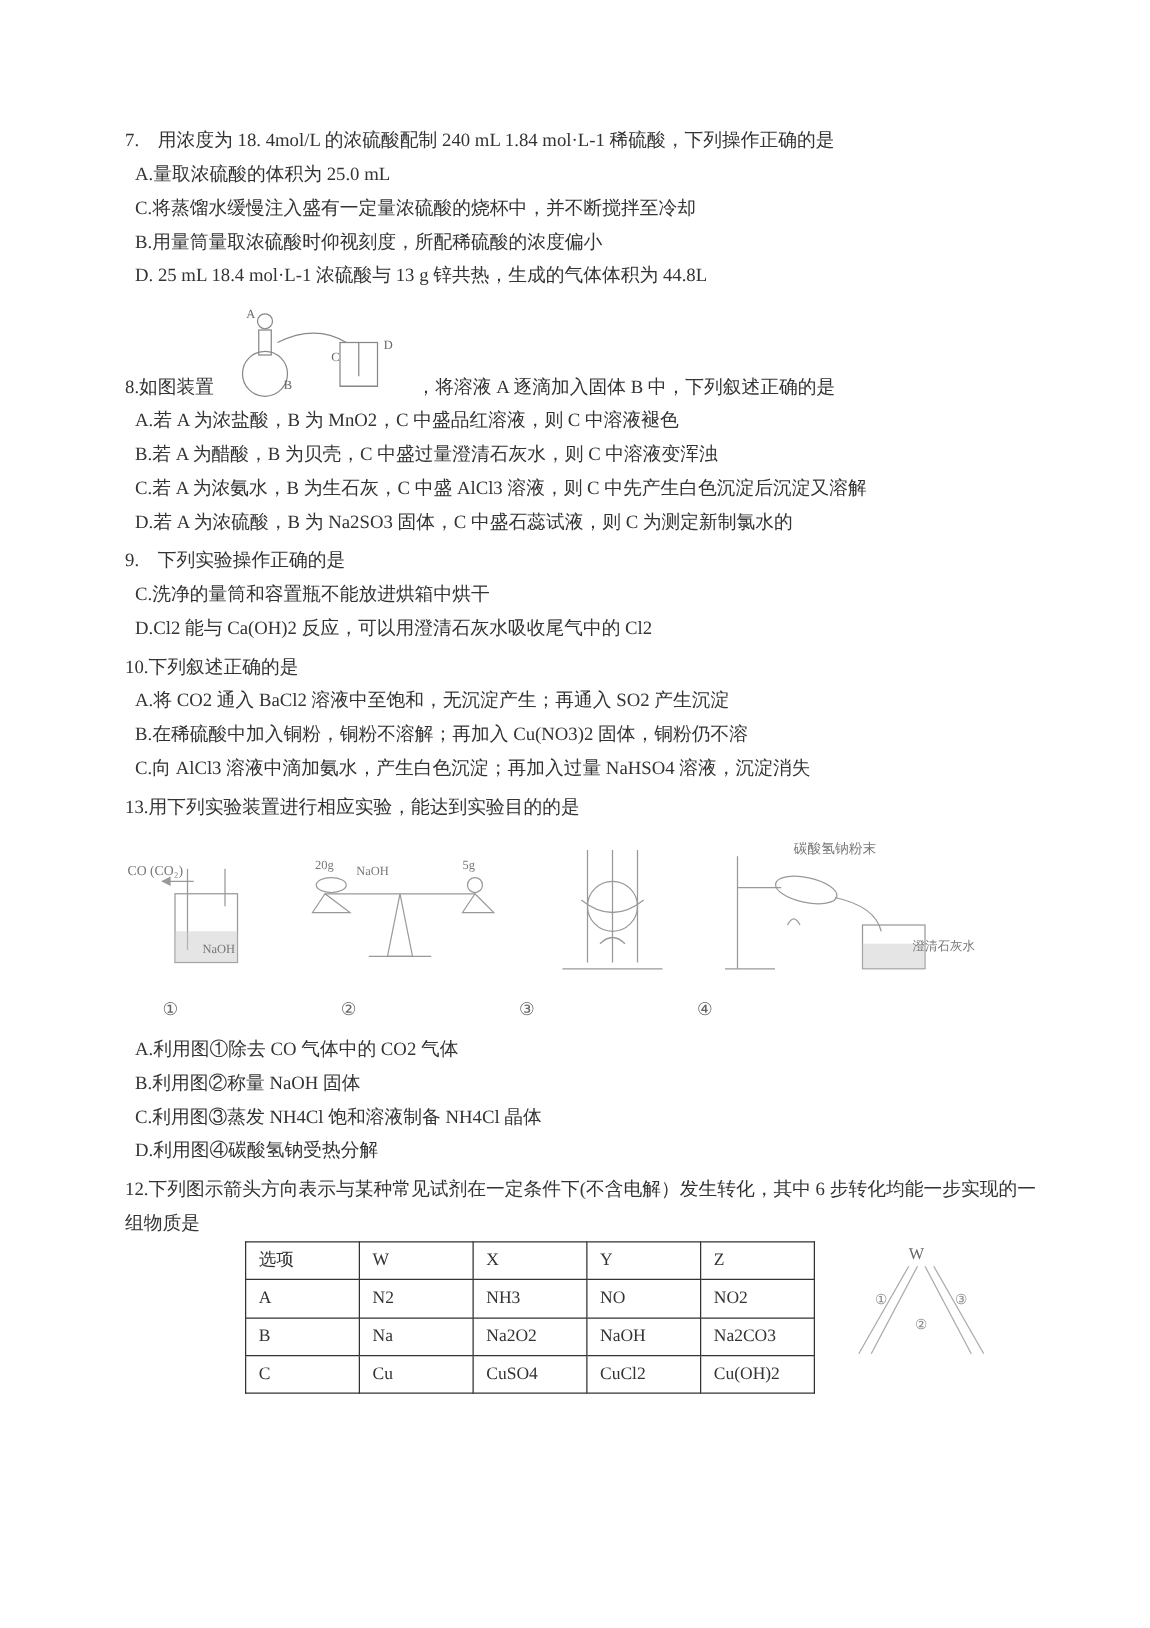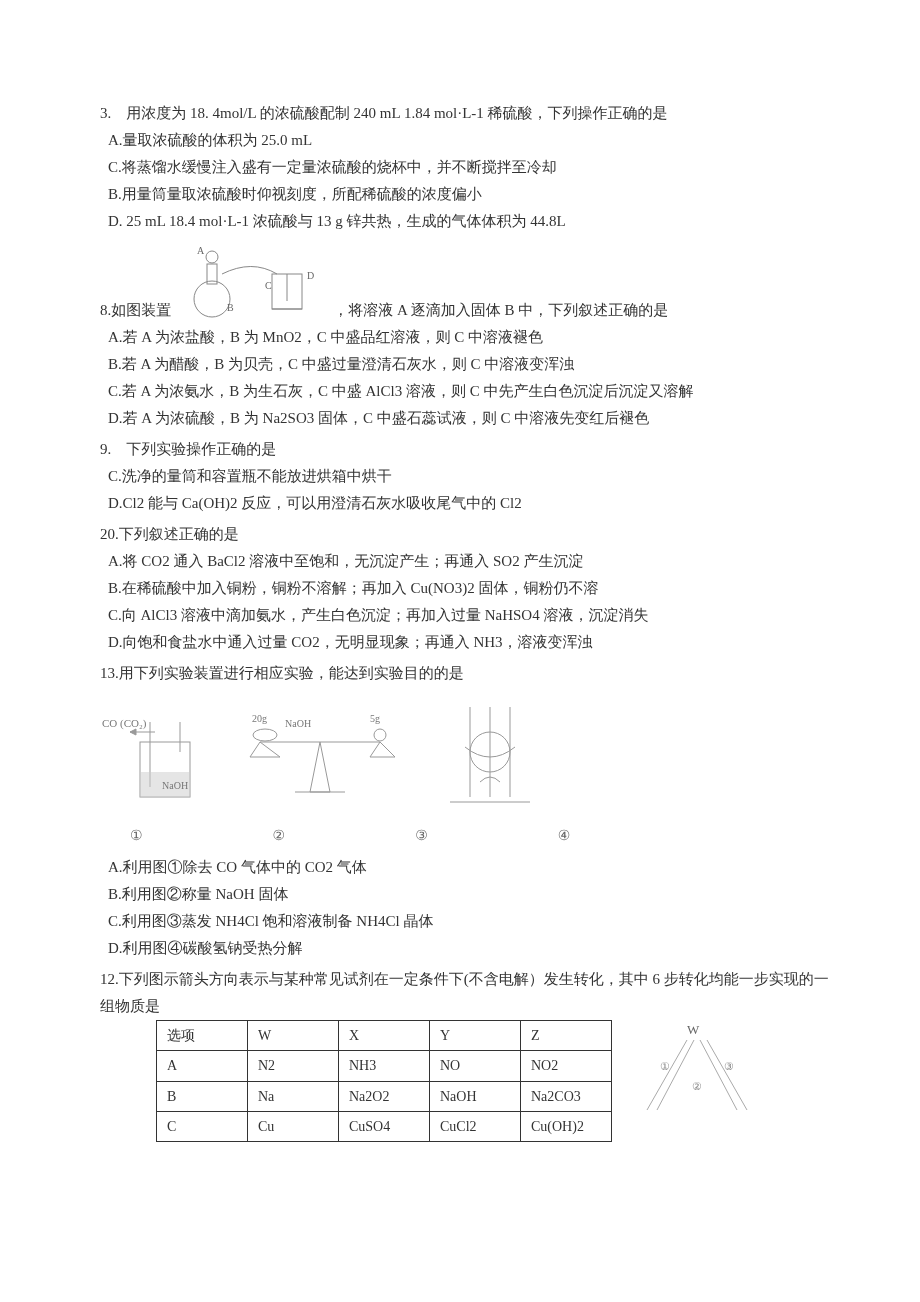--- a/index.html
+++ b/index.html
@@ -30,40 +30,40 @@
     margin-bottom: 6px;
   }
   .inline-diagram {
     display: inline-block;
     vertical-align: middle;
     margin: 0 6px;
   }
   svg { display: block; }
   table {
     border-collapse: collapse;
-    margin-left: 56px;
+    margin-left: 96px;
   }
   td {
     border: 1px solid #333;
     padding: 2px 10px;
     font-size: 14px;
     min-width: 70px;
   }
   .table-diagram-row {
     display: flex;
     align-items: flex-start;
     gap: 20px;
   }
   .q8row { display: flex; align-items: flex-end; flex-wrap: wrap; }
 </style>
 </head>
 <body>
 
 <div class="q">
-  <div>3.　用浓度为 18. 4mol/L 的浓硫酸配制 240 mL 1.84 mol·L-1 稀硫酸，下列操作正确的是</div>
+  <div>7.　用浓度为 18. 4mol/L 的浓硫酸配制 240 mL 1.84 mol·L-1 稀硫酸，下列操作正确的是</div>
   <div class="opt">A.量取浓硫酸的体积为 25.0 mL</div>
   <div class="opt">C.将蒸馏水缓慢注入盛有一定量浓硫酸的烧杯中，并不断搅拌至冷却</div>
   <div class="opt">B.用量筒量取浓硫酸时仰视刻度，所配稀硫酸的浓度偏小</div>
   <div class="opt">D. 25 mL 18.4 mol·L-1 浓硫酸与 13 g 锌共热，生成的气体体积为 44.8L</div>
 </div>
 
 <div class="q">
   <div class="q8row">
     <span>8.如图装置</span>
     <span class="inline-diagram">
@@ -81,35 +81,34 @@
           <text x="88" y="50" font-size="10" fill="#666" stroke="none">C</text>
           <text x="130" y="40" font-size="10" fill="#666" stroke="none">D</text>
         </g>
       </svg>
     </span>
     <span>，将溶液 A 逐滴加入固体 B 中，下列叙述正确的是</span>
   </div>
   <div class="opt">A.若 A 为浓盐酸，B 为 MnO2，C 中盛品红溶液，则 C 中溶液褪色</div>
   <div class="opt">B.若 A 为醋酸，B 为贝壳，C 中盛过量澄清石灰水，则 C 中溶液变浑浊</div>
   <div class="opt">C.若 A 为浓氨水，B 为生石灰，C 中盛 AlCl3 溶液，则 C 中先产生白色沉淀后沉淀又溶解</div>
-  <div class="opt">D.若 A 为浓硫酸，B 为 Na2SO3 固体，C 中盛石蕊试液，则 C 中溶液先变红后褪色</div>
+  <div class="opt">D.若 A 为浓硫酸，B 为 Na2SO3 固体，C 中盛石蕊试液，则 C 为测定新制氯水的</div>
 </div>
 
 <div class="q">
   <div>9.　下列实验操作正确的是</div>
   <div class="opt">C.洗净的量筒和容置瓶不能放进烘箱中烘干</div>
   <div class="opt">D.Cl2 能与 Ca(OH)2 反应，可以用澄清石灰水吸收尾气中的 Cl2</div>
 </div>
 
 <div class="q">
-  <div>20.下列叙述正确的是</div>
+  <div>10.下列叙述正确的是</div>
   <div class="opt">A.将 CO2 通入 BaCl2 溶液中至饱和，无沉淀产生；再通入 SO2 产生沉淀</div>
   <div class="opt">B.在稀硫酸中加入铜粉，铜粉不溶解；再加入 Cu(NO3)2 固体，铜粉仍不溶</div>
   <div class="opt">C.向 AlCl3 溶液中滴加氨水，产生白色沉淀；再加入过量 NaHSO4 溶液，沉淀消失</div>
-  <div class="opt">D.向饱和食盐水中通入过量 CO2，无明显现象；再通入 NH3，溶液变浑浊</div>
 </div>
 
 <div class="q">
   <div>13.用下列实验装置进行相应实验，能达到实验目的的是</div>
 
   <div class="diagram-row">
 
     <span>
       <svg width="110" height="120">
         <g stroke="#999" stroke-width="1" fill="none">
@@ -149,20 +148,36 @@
           <line x1="60" y1="10" x2="60" y2="100"></line>
           <line x1="80" y1="10" x2="80" y2="100"></line>
           <circle cx="60" cy="55" r="20"></circle>
           <path d="M35 50 Q60 70 85 50"></path>
           <line x1="20" y1="105" x2="100" y2="105"></line>
           <path d="M50 85 Q60 75 70 85"></path>
         </g>
       </svg>
     </span>
 
+    <span>
+      <svg width="200" height="120">
+        <g stroke="#999" stroke-width="1" fill="none">
+          <text x="55" y="12" font-size="11" fill="#777" stroke="none">碳酸氢钠粉末</text>
+          <line x1="10" y1="15" x2="10" y2="105"></line>
+          <line x1="0" y1="105" x2="40" y2="105"></line>
+          <line x1="10" y1="40" x2="45" y2="40"></line>
+          <ellipse cx="65" cy="42" rx="25" ry="10" transform="rotate(12 65 42)"></ellipse>
+          <path d="M88 48 Q120 55 125 75"></path>
+          <rect x="110" y="70" width="50" height="35"></rect>
+          <rect x="110" y="85" width="50" height="20" fill="#ccc" stroke="none" opacity="0.5"></rect>
+          <text x="150" y="90" font-size="10" fill="#777" stroke="none">澄清石灰水</text>
+          <path d="M50 70 Q55 60 60 70"></path>
+        </g>
+      </svg>
+    </span>
   </div>
 
   <div class="diagram-labels">
     <span>①</span>
     <span>②</span>
     <span>③</span>
     <span>④</span>
   </div>
 
   <div class="opt">A.利用图①除去 CO 气体中的 CO2 气体</div>

